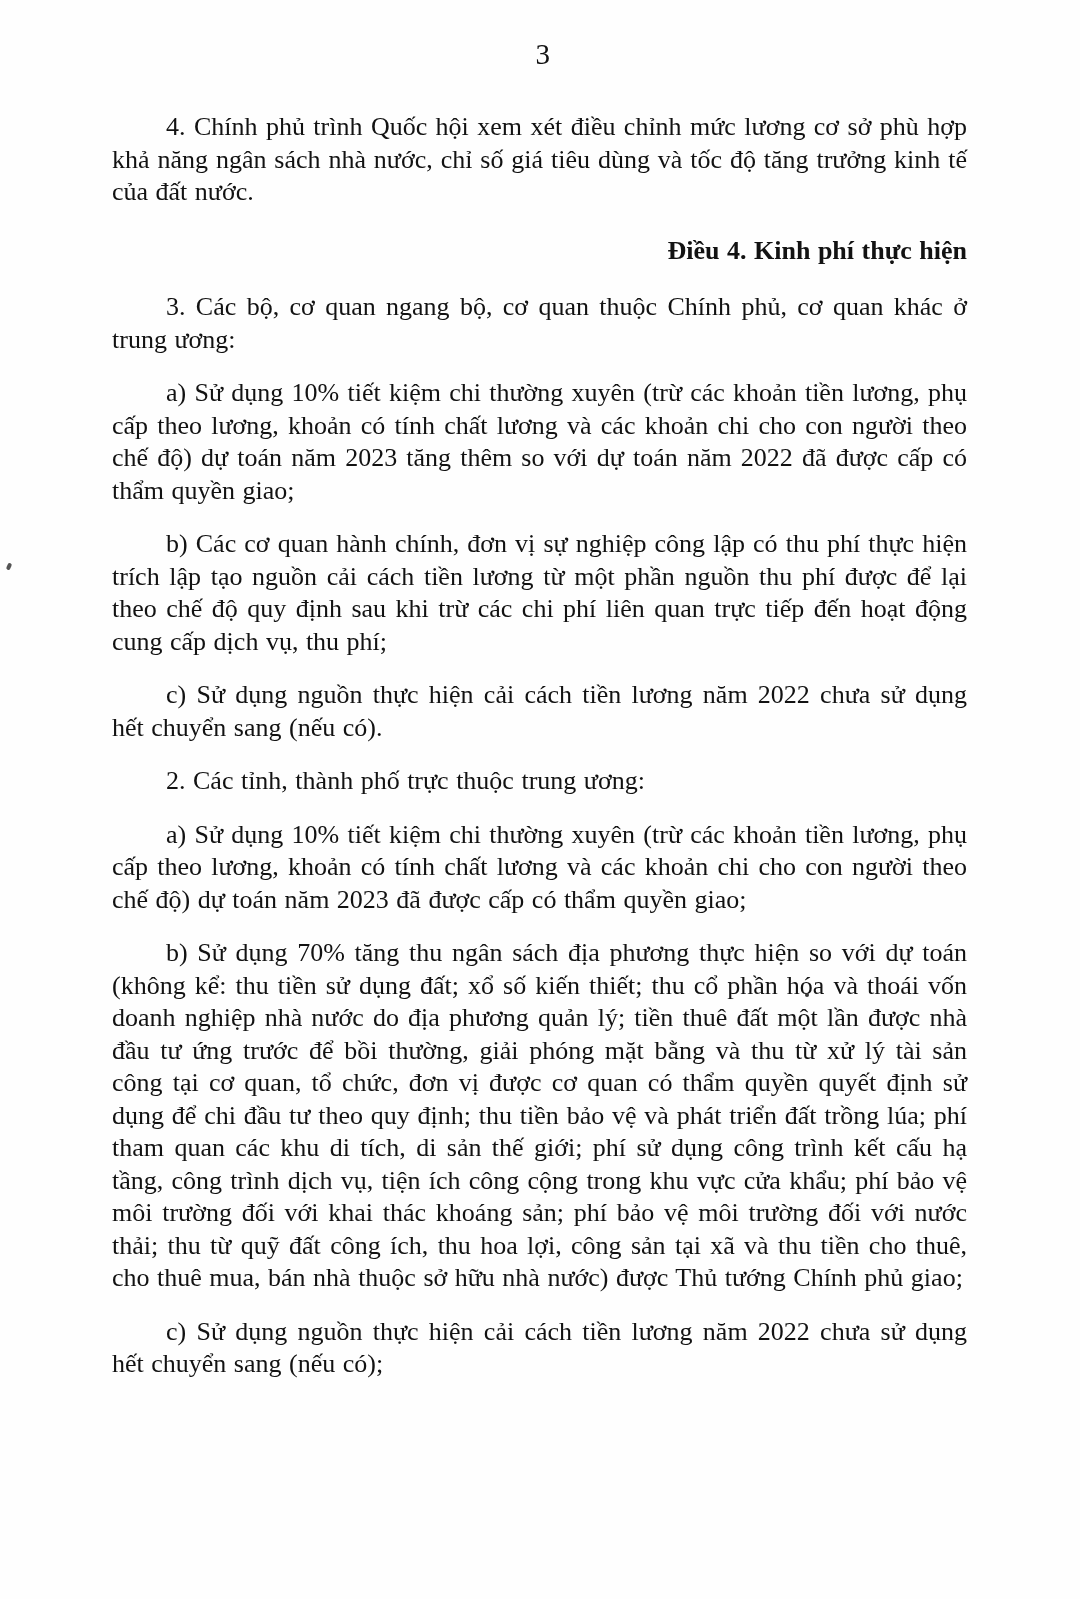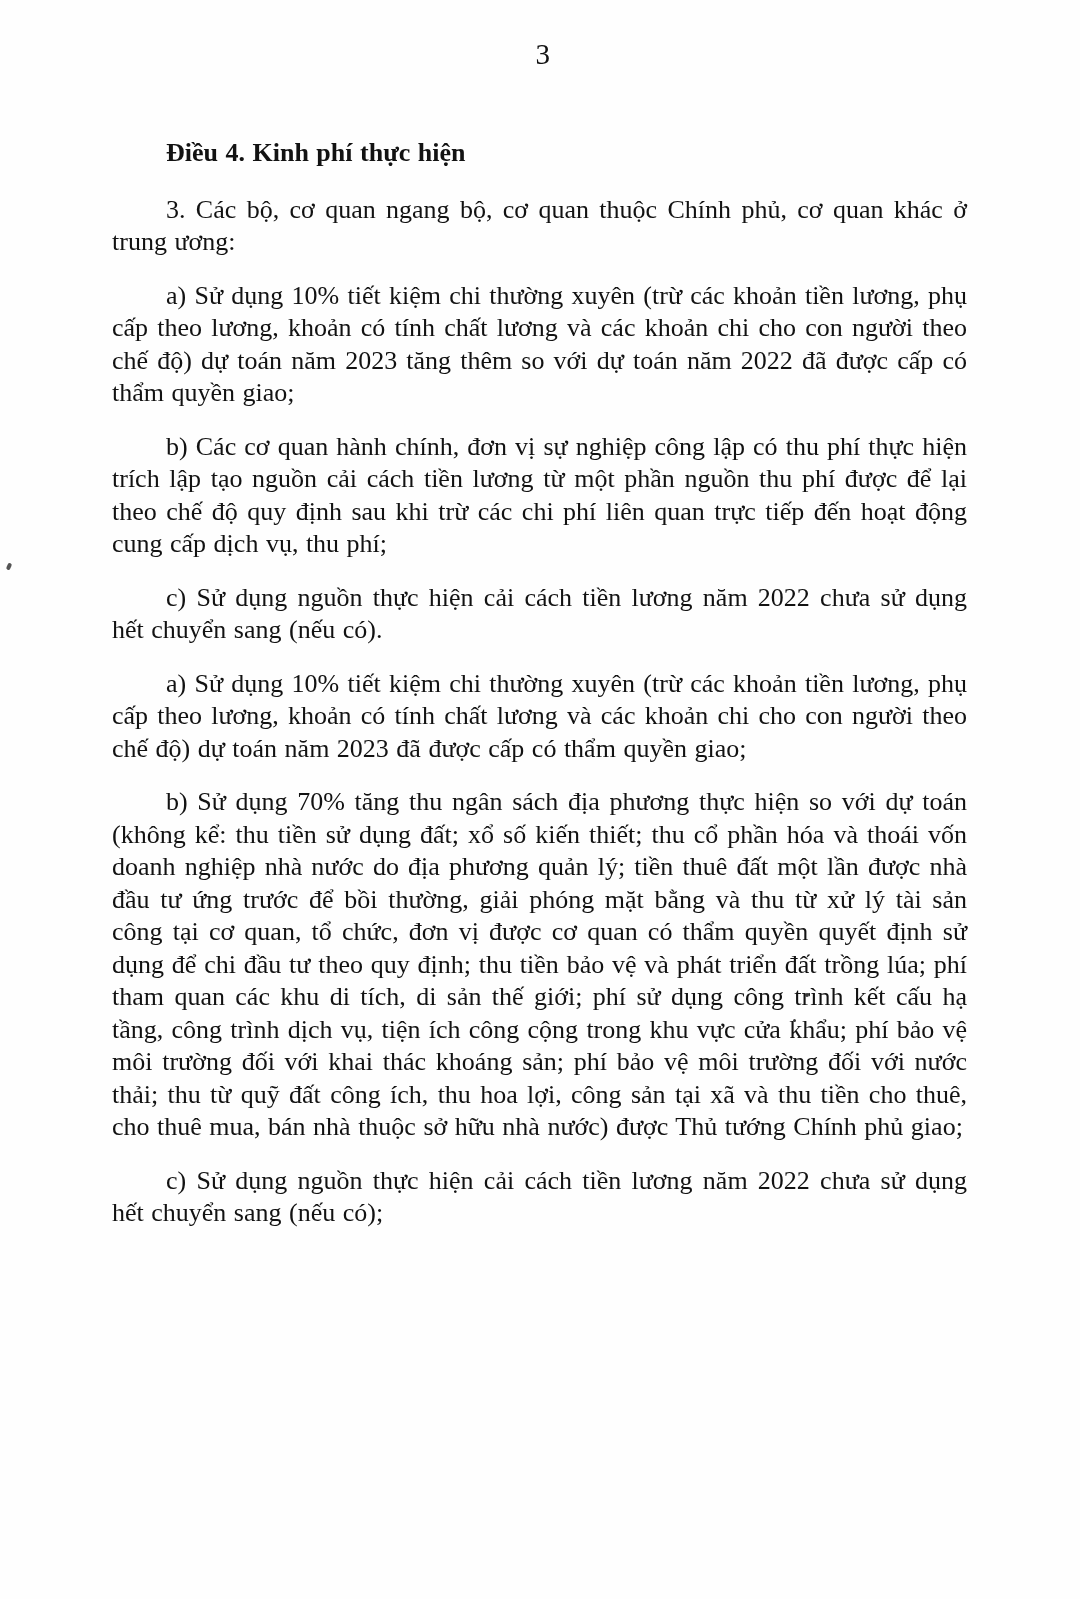--- a/index.html
+++ b/index.html
@@ -39,21 +39,21 @@
     text-align: justify;
     text-justify: inter-word;
     text-indent: 54px;
     word-spacing: 1px;
   }
   .para.no-indent {
     text-indent: 0;
   }
   .para.heading {
     font-weight: bold;
-    text-align: left;
+    text-align: right;
     margin-top: 26px;
     margin-bottom: 24px;
   }
   
   .artifact {
     position: absolute;
     background: #3a3a3a;
     border-radius: 50%;
   }
   .artifact.tick {
@@ -86,31 +86,33 @@
   <div class="artifact tick"></div>
   <div class="artifact dot1"></div>
   <div class="artifact dot2"></div>
 
   <header class="page-header">
     <span class="page-number">3</span>
   </header>
 
   <main class="content">
 
+    <p class="para">4. Chính phủ trình Quốc hội xem xét điều chỉnh mức lương cơ sở phù hợp khả năng ngân sách nhà nước, chỉ số giá tiêu dùng và tốc độ tăng trưởng kinh tế của đất nước.</p>
 
     <p class="para heading">Điều 4. Kinh phí thực hiện</p>
 
     <p class="para">3. Các bộ, cơ quan ngang bộ, cơ quan thuộc Chính phủ, cơ quan khác ở trung ương:</p>
 
     <p class="para">a) Sử dụng 10% tiết kiệm chi thường xuyên (trừ các khoản tiền lương, phụ cấp theo lương, khoản có tính chất lương và các khoản chi cho con người theo chế độ) dự toán năm 2023 tăng thêm so với dự toán năm 2022 đã được cấp có thẩm quyền giao;</p>
 
     <p class="para">b) Các cơ quan hành chính, đơn vị sự nghiệp công lập có thu phí thực hiện trích lập tạo nguồn cải cách tiền lương từ một phần nguồn thu phí được để lại theo chế độ quy định sau khi trừ các chi phí liên quan trực tiếp đến hoạt động cung cấp dịch vụ, thu phí;</p>
 
     <p class="para">c) Sử dụng nguồn thực hiện cải cách tiền lương năm 2022 chưa sử dụng hết chuyển sang (nếu có).</p>
 
+    <p class="para">2. Các tỉnh, thành phố trực thuộc trung ương:</p>
 
     <p class="para">a) Sử dụng 10% tiết kiệm chi thường xuyên (trừ các khoản tiền lương, phụ cấp theo lương, khoản có tính chất lương và các khoản chi cho con người theo chế độ) dự toán năm 2023 đã được cấp có thẩm quyền giao;</p>
 
     <p class="para">b) Sử dụng 70% tăng thu ngân sách địa phương thực hiện so với dự toán (không kể: thu tiền sử dụng đất; xổ số kiến thiết; thu cổ phần hóa và thoái vốn doanh nghiệp nhà nước do địa phương quản lý; tiền thuê đất một lần được nhà đầu tư ứng trước để bồi thường, giải phóng mặt bằng và thu từ xử lý tài sản công tại cơ quan, tổ chức, đơn vị được cơ quan có thẩm quyền quyết định sử dụng để chi đầu tư theo quy định; thu tiền bảo vệ và phát triển đất trồng lúa; phí tham quan các khu di tích, di sản thế giới; phí sử dụng công trình kết cấu hạ tầng, công trình dịch vụ, tiện ích công cộng trong khu vực cửa khẩu; phí bảo vệ môi trường đối với khai thác khoáng sản; phí bảo vệ môi trường đối với nước thải; thu từ quỹ đất công ích, thu hoa lợi, công sản tại xã và thu tiền cho thuê, cho thuê mua, bán nhà thuộc sở hữu nhà nước) được Thủ tướng Chính phủ giao;</p>
 
     <p class="para">c) Sử dụng nguồn thực hiện cải cách tiền lương năm 2022 chưa sử dụng hết chuyển sang (nếu có);</p>
   </main>
 
 </div>
 

